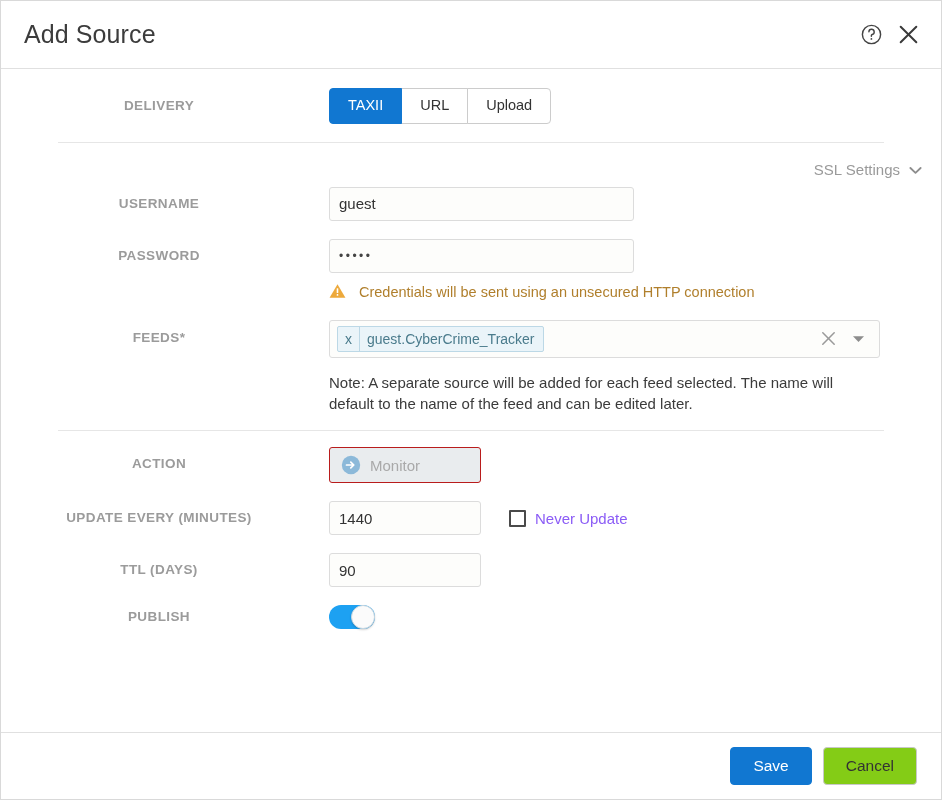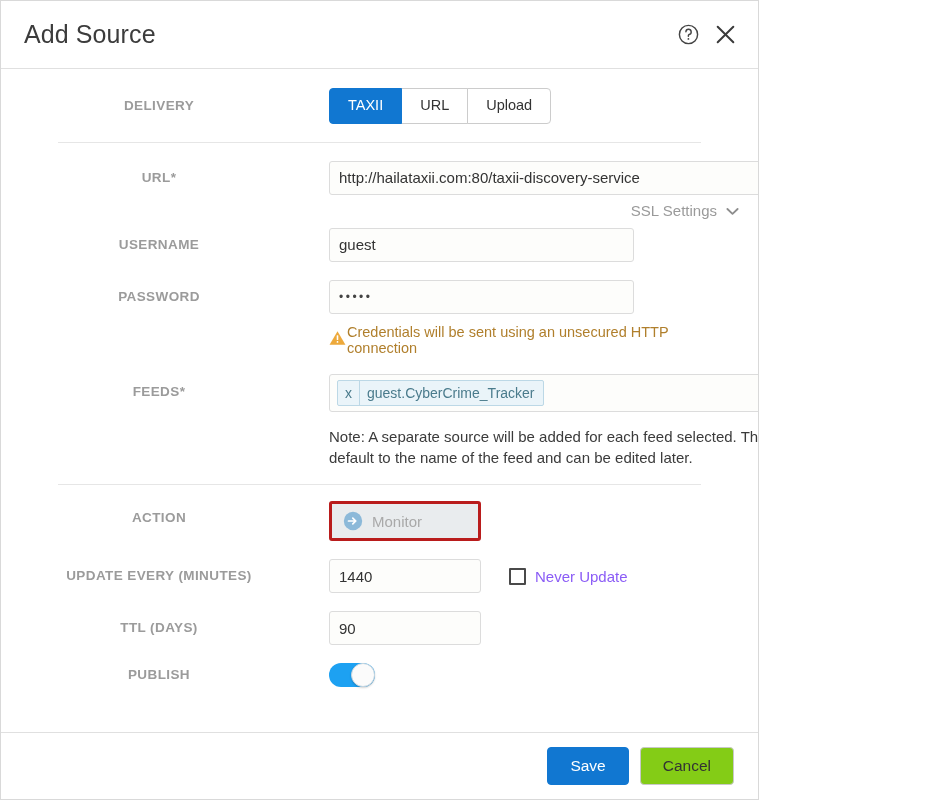--- a/index.html
+++ b/index.html
@@ -10,21 +10,21 @@
   }
   body {
     font-family: "Liberation Sans", sans-serif;
     width: 942px;
     height: 800px;
     color: #333333;
     -webkit-font-smoothing: antialiased;
   }
 
   .dialog {
-    width: 759px;
+    width: 942px;
     height: 800px;
     background: #ffffff;
     border: 1px solid #d9d9d9;
     display: flex;
     flex-direction: column;
     position: relative;
   }
 
   
   .dialog-header {
@@ -166,21 +166,21 @@
     color: #9a9a9a;
     cursor: pointer;
     display: inline-flex;
     align-items: center;
     gap: 9px;
   }
 
   .warning-row {
     display: flex;
     align-items: center;
-    gap: 1px;
+    gap: 13px;
     margin-top: 10px;
     font-size: 14.5px;
     color: #b07f2c;
   }
 
   
   .multiselect {
     width: 551px;
     min-height: 38px;
     border: 1px solid #dcdcdc;
@@ -234,21 +234,21 @@
     width: 520px;
     margin-top: 14px;
   }
 
   
   .action-btn {
     display: inline-flex;
     align-items: center;
     gap: 9px;
     background: #e9ecee;
-    border: 3px solid #b91c1c;
+    border: 1px solid #b91c1c;
     border-radius: 3px;
     padding: 7px 16px 7px 11px;
     color: #a9a9a9;
     font-size: 15px;
     width: 152px;
     cursor: default;
   }
 
   
   .inline-after {
@@ -353,26 +353,20 @@
         <div class="btn-group">
           <button class="active">TAXII</button>
           <button>URL</button>
           <button>Upload</button>
         </div>
       </div>
     </div>
 
     <div class="divider"></div>
 
-    <div class="form-row">
-      <div class="label-col" style="padding-top:9px">URL*</div>
-      <div class="field-col">
-        <input class="txt url" type="text" value="http://hailataxii.com:80/taxii-discovery-service" style="">
-      </div>
-    </div>
 
     <div class="ssl-row">
       <span class="ssl-link">
         <span>SSL Settings</span>
         <span>
           <svg width="13" height="9" viewBox="0 0 14 9" stroke="#8d8d8d" stroke-width="2" fill="none" stroke-linecap="round" stroke-linejoin="round">
             <polyline points="1.5,1.8 7,7 12.5,1.8"></polyline>
           </svg>
         </span>
       </span>

